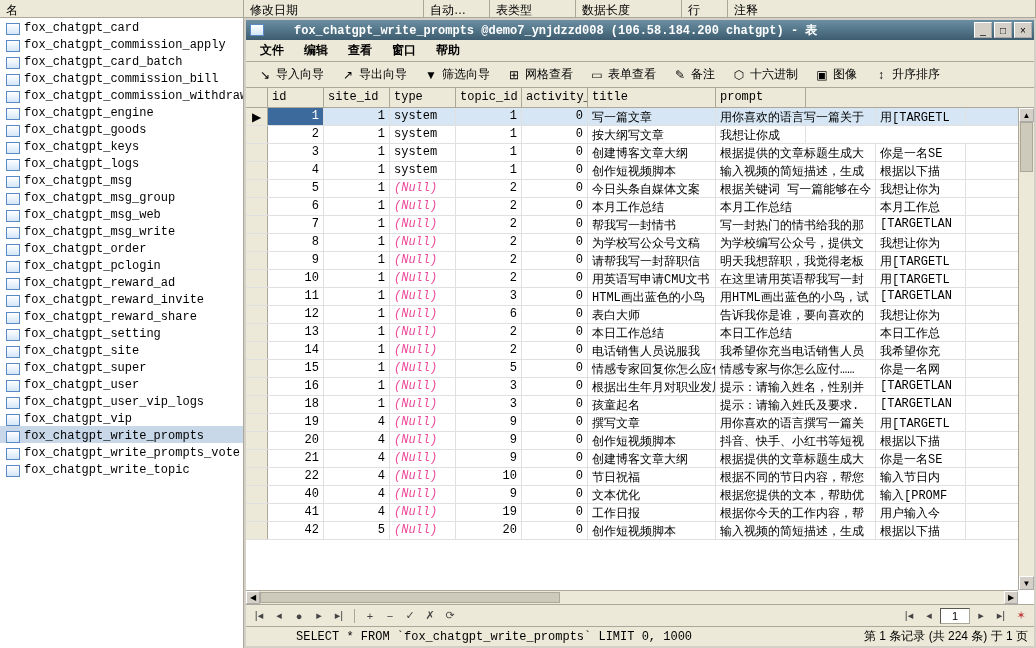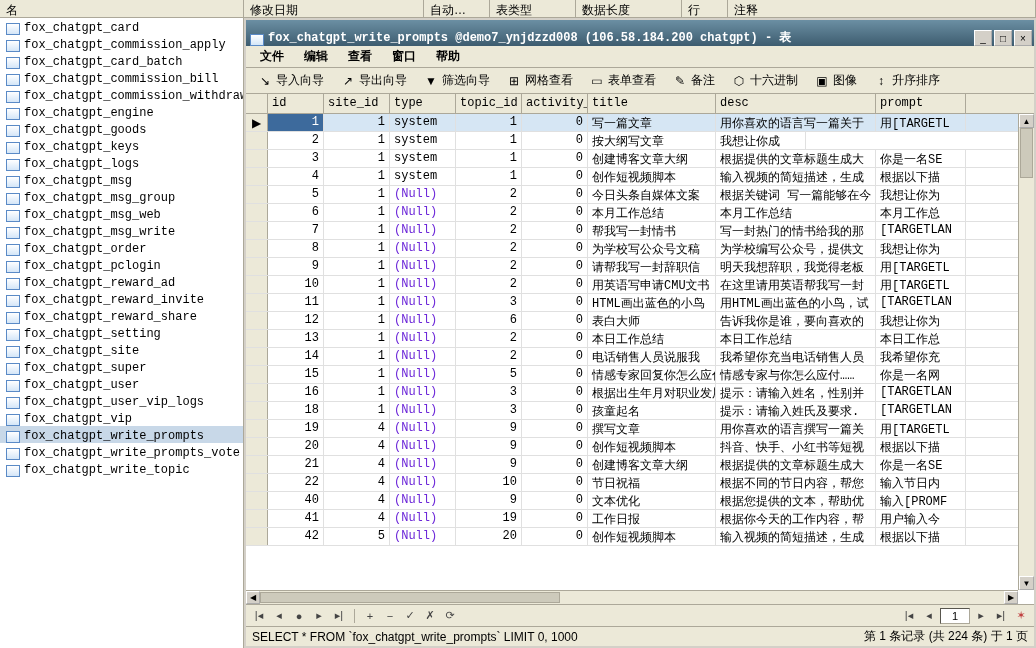--- a/index.html
+++ b/index.html
@@ -6,48 +6,48 @@
 body { font-family: "SimSun", "宋体", sans-serif; font-size: 12px; background: #fff; overflow: hidden; width: 1036px; height: 648px; position: relative; }
 .outer-header { height: 18px; background: #ece9d8; border-bottom: 1px solid #aca899; display: flex; }
 .outer-header .col { border-right: 1px solid #aca899; padding: 2px 6px; white-space: nowrap; overflow: hidden; box-sizing: border-box; }
 .tree-panel { position: absolute; left: 0; top: 18px; width: 244px; bottom: 0; background: #fff; border-right: 1px solid #aca899; overflow: hidden; }
 .tree-item { display: flex; align-items: flex-end; height: 17px; padding-left: 6px; cursor: pointer; }
 .tree-item.selected { background: #c8d8e8; }
 .tree-icon { width: 14px; height: 12px; margin-right: 4px; background: linear-gradient(#fff,#d4e6f8); border: 1px solid #5a8ac6; flex-shrink: 0; }
 .tree-label { font-family: "Courier New", monospace; font-size: 12px; white-space: nowrap; }
 .content-area { position: absolute; left: 244px; top: 18px; right: 0; bottom: 0; background: #d4d0c8; }
 .mdi-window { position: absolute; left: 0; top: 0; right: 0; bottom: 0; border: 2px solid #d4d0c8; display: flex; flex-direction: column; }
-.titlebar { height: 26px; background: linear-gradient(#6b8fa3,#3d5c6f); display: flex; align-items: flex-end; color: #fff; font-size: 12px; padding-left: 4px; }
+.titlebar { height: 20px; background: linear-gradient(#6b8fa3,#3d5c6f); display: flex; align-items: center; color: #fff; font-size: 12px; padding-left: 4px; gap: 26px; }
 .titlebar-icon { width: 14px; height: 12px; margin-right: 4px; background: linear-gradient(#fff,#d4e6f8); border: 1px solid #5a8ac6; }
 .titlebar-text { flex: 1; font-family: "Courier New", monospace; font-weight: bold; }
 .win-btns { display: flex; }
 .win-btn { width: 18px; height: 16px; background: #d4d0c8; border: 1px outset #fff; margin-right: 2px; font-size: 10px; display: flex; align-items: center; justify-content: center; color: #000; cursor: pointer; }
 .menubar { height: 22px; background: #ece9d8; display: flex; align-items: center; padding-left: 4px; border-bottom: 1px solid #aca899; font-weight: bold; }
 .menu-item { padding: 2px 10px; cursor: pointer; }
 .toolbar { height: 26px; background: #ece9d8; display: flex; align-items: center; padding-left: 4px; border-bottom: 1px solid #aca899; gap: 2px; }
 .tool-btn { display: flex; align-items: center; padding: 2px 6px; cursor: pointer; border: 1px solid transparent; }
 .tool-icon { width: 16px; height: 16px; margin-right: 3px; display: inline-flex; align-items: center; justify-content: center; font-size: 12px; }
 .grid-wrap { flex: 1; display: flex; flex-direction: column; background: #fff; overflow: hidden; position: relative; }
 .grid-header { display: flex; background: #ece9d8; height: 20px; border-bottom: 1px solid #aca899; }
 .grid-header .gh { border-right: 1px solid #aca899; padding: 2px 4px; font-family: "Courier New", monospace; overflow: hidden; }
 .row-indicator { width: 22px; border-right: 1px solid #aca899; background: #ece9d8; }
 .grid-body { flex: 1; overflow-y: auto; overflow-x: hidden; }
 .grid-row { display: flex; height: 18px; border-bottom: 1px solid #e0e0e0; }
 .grid-row .cell { border-right: 1px solid #e0e0e0; padding: 1px 4px; overflow: hidden; white-space: nowrap; font-family: "Courier New", monospace; }
 .grid-row .cell.num { text-align: right; }
 .row-ind { width: 22px; border-right: 1px solid #aca899; background: #ece9d8; display: flex; align-items: center; justify-content: center; }
-.null-val { color: #6d28d9; }
+.null-val { color: #ec4899; font-style: italic; }
 .grid-row.selected { background: #d6e6f4; }
 .grid-row.selected .cell.selected-cell { background: #3d6a9c; color: #fff; }
 .nav-bar { height: 22px; background: #ece9d8; border-top: 1px solid #aca899; display: flex; align-items: center; padding: 0 4px; gap: 2px; }
 .nav-btn { width: 18px; height: 16px; display: inline-flex; align-items: center; justify-content: center; cursor: pointer; font-size: 11px; color: #444; }
 .nav-sep { width: 1px; height: 14px; background: #aca899; margin: 0 4px; }
 .page-input { width: 30px; height: 16px; text-align: center; font-size: 11px; border: 1px inset #aca899; }
 .status-bar { height: 20px; background: #ece9d8; border-top: 1px solid #aca899; display: flex; align-items: center; padding: 0 6px; justify-content: space-between; }
-.sql-text { font-family: Liberation Sans, sans-serif; }
+.sql-text { font-family: Liberation Mono, monospace; margin-left: 44px; }
 .scroll-v { position: absolute; right: 0; top: 20px; bottom: 14px; width: 16px; background: #ece9d8; border-left: 1px solid #aca899; }
 .scroll-v .thumb { position: absolute; left: 1px; right: 1px; top: 14px; height: 50px; background: #cdcabb; border: 1px solid #aca899; }
 .scroll-v .arrow { position: absolute; left: 0; right: 0; height: 14px; background: #d4d0c8; border: 1px outset #fff; font-size: 8px; display: flex; align-items: center; justify-content: center; }
 .scroll-h { position: absolute; left: 0; right: 16px; bottom: 0; height: 14px; background: #ece9d8; border-top: 1px solid #aca899; }
 .scroll-h .thumb { position: absolute; top: 1px; bottom: 1px; left: 14px; width: 300px; background: #cdcabb; border: 1px solid #aca899; }
 .scroll-h .arrow { position: absolute; top: 0; bottom: 0; width: 14px; background: #d4d0c8; border: 1px outset #fff; font-size: 8px; display: flex; align-items: center; justify-content: center; }
 .w-id{width:56px}.w-site{width:66px}.w-type{width:66px}.w-topic{width:66px}.w-act{width:66px}.w-title{width:128px}.w-desc{width:160px}.w-prompt{width:90px}
 </style>
 </head>
 <body>
@@ -232,21 +232,20 @@
 
     <div class="grid-wrap">
       <div class="grid-header">
         <div class="row-indicator"></div>
         <div class="gh w-id">id</div>
         <div class="gh w-site">site_id</div>
         <div class="gh w-type">type</div>
         <div class="gh w-topic">topic_id</div>
         <div class="gh w-act">activity_id</div>
         <div class="gh w-title">title</div>
-        <div class="gh w-desc">desc</div>
         <div class="gh w-prompt">prompt</div>
       </div>
       <div class="grid-body" id="grid-body">
           <div class="grid-row selected">
             <div class="row-ind">▶</div>
             <div class="cell num w-id selected-cell">1</div>
             <div class="cell num w-site">1</div>
             <div class="cell w-type">system</div>
             <div class="cell num w-topic">1</div>
             <div class="cell num w-act">0</div>

